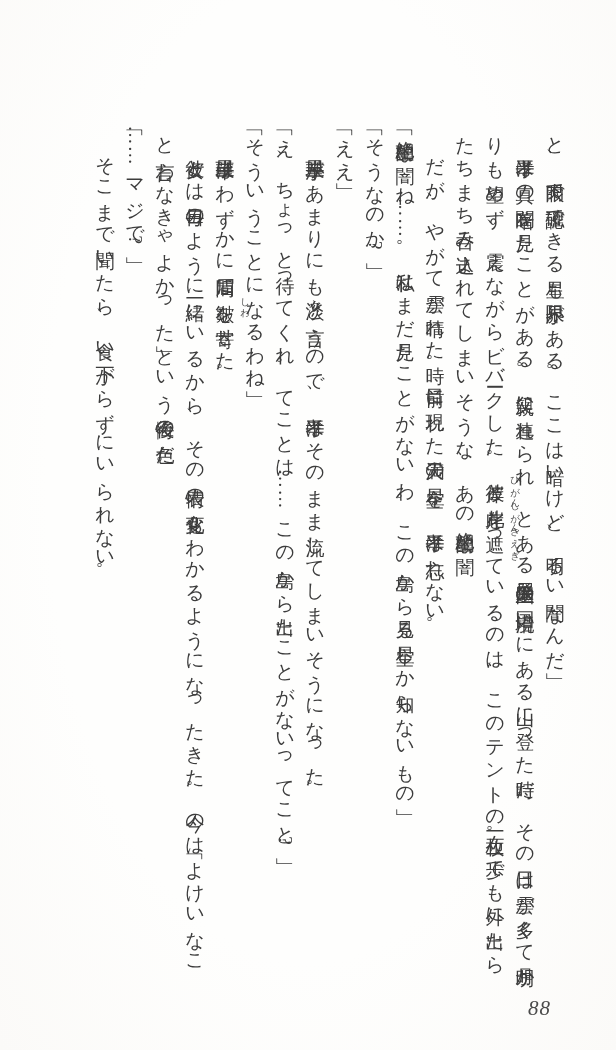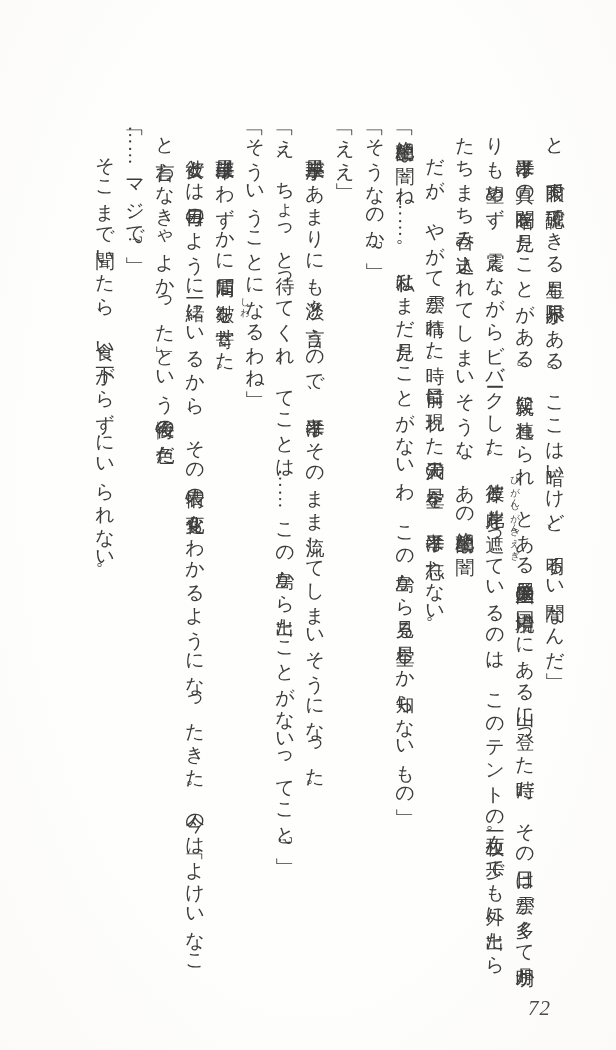--- a/index.html
+++ b/index.html
@@ -74,14 +74,14 @@
       <p>「そうなのか?」</p>
       <p>「ええ」</p>
       <p class="indent">瑛里華があまりにも淡々と言うので、孝平はそのまま流してしまいそうになった。</p>
       <p>「え、ちょっと待ってくれ。てことは……この島から出たことがないってこと?」</p>
       <p>「そういうことになるわね」</p>
       <p class="indent">瑛里華はわずかに眉間に<ruby>皺<rt>しわ</rt></ruby>を寄せた。</p>
       <p class="indent">彼女とは毎日のように一緒にいるから、その表情の変化もわかるようになったきた。今のは「よけいなこと言わなきゃよかった」という後悔の色だ。</p>
       <p>「……マジで?」</p>
       <p class="indent">そこまで聞いたら、食い下がらずにいられない。</p>
     </div>
-  <div class="page-number">72</div>
+  <div class="page-number">88</div>
 </div>
 
 </body></html>

